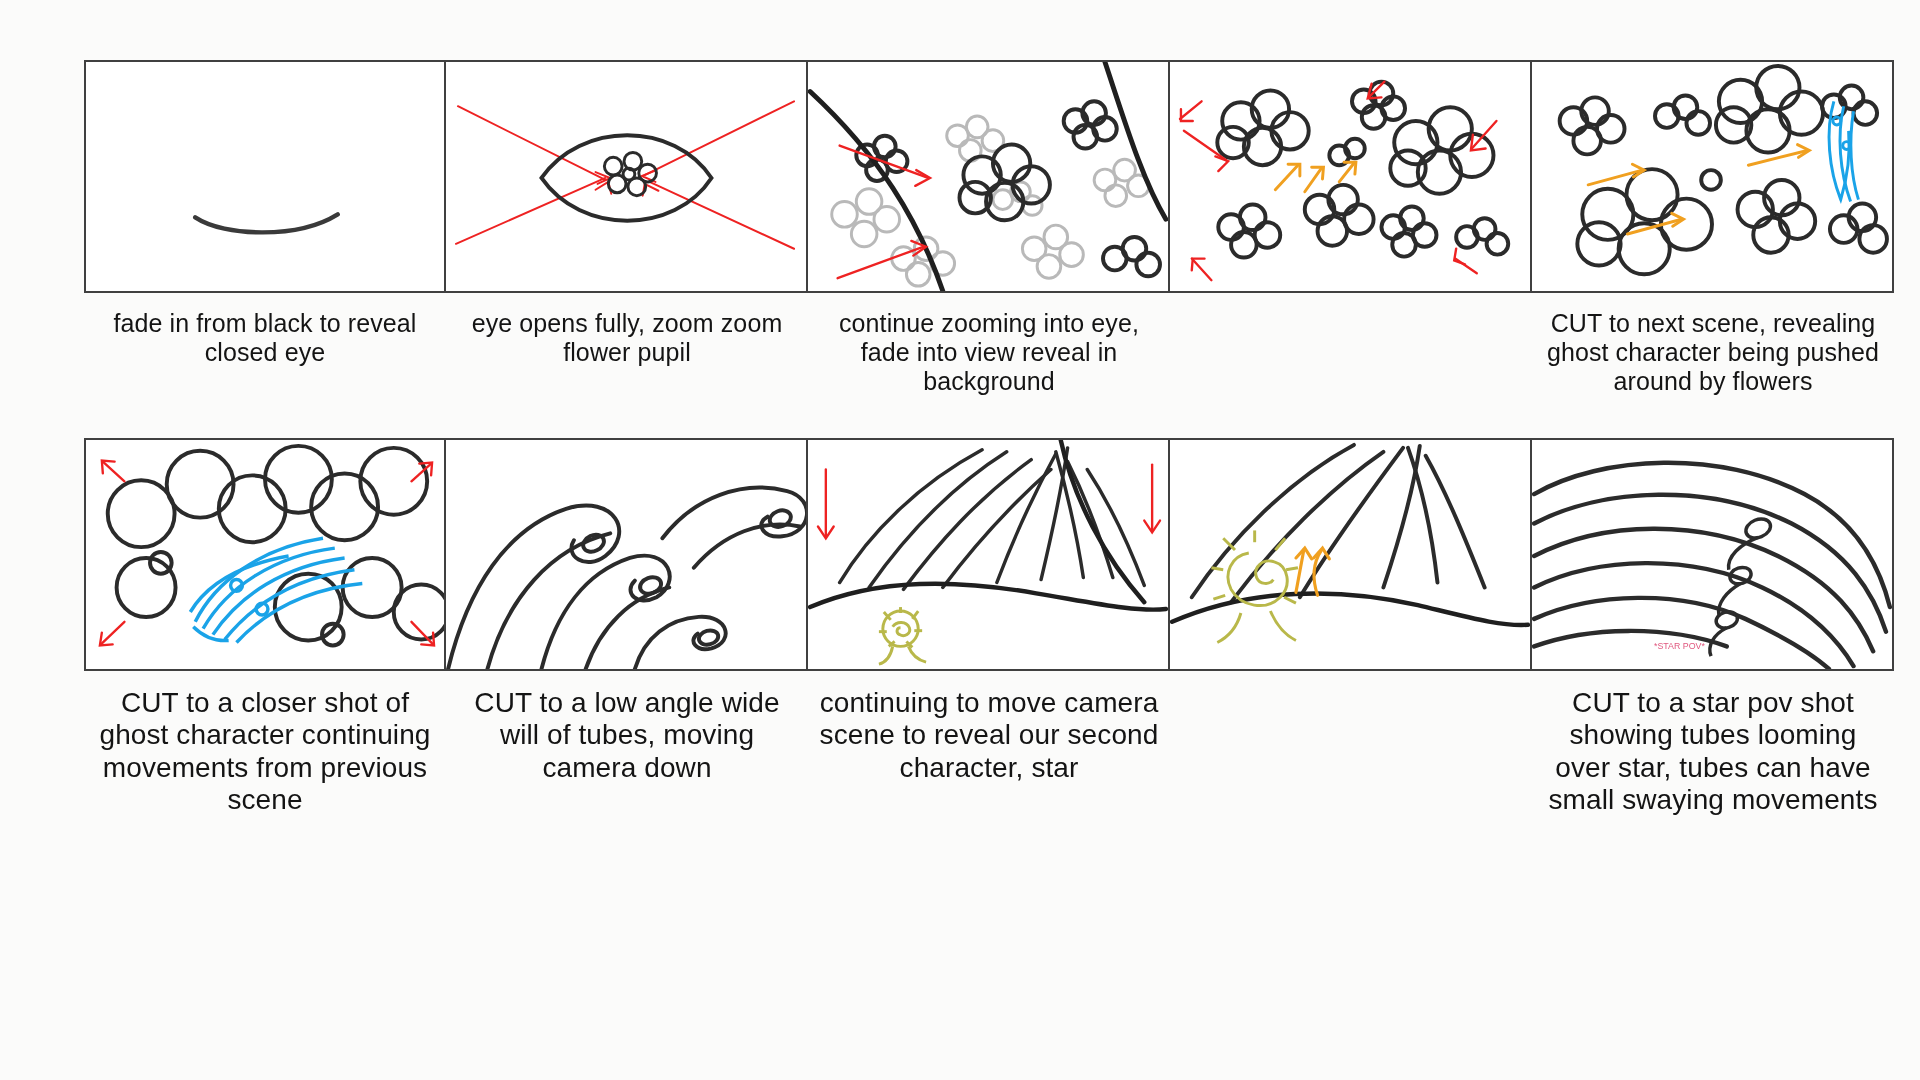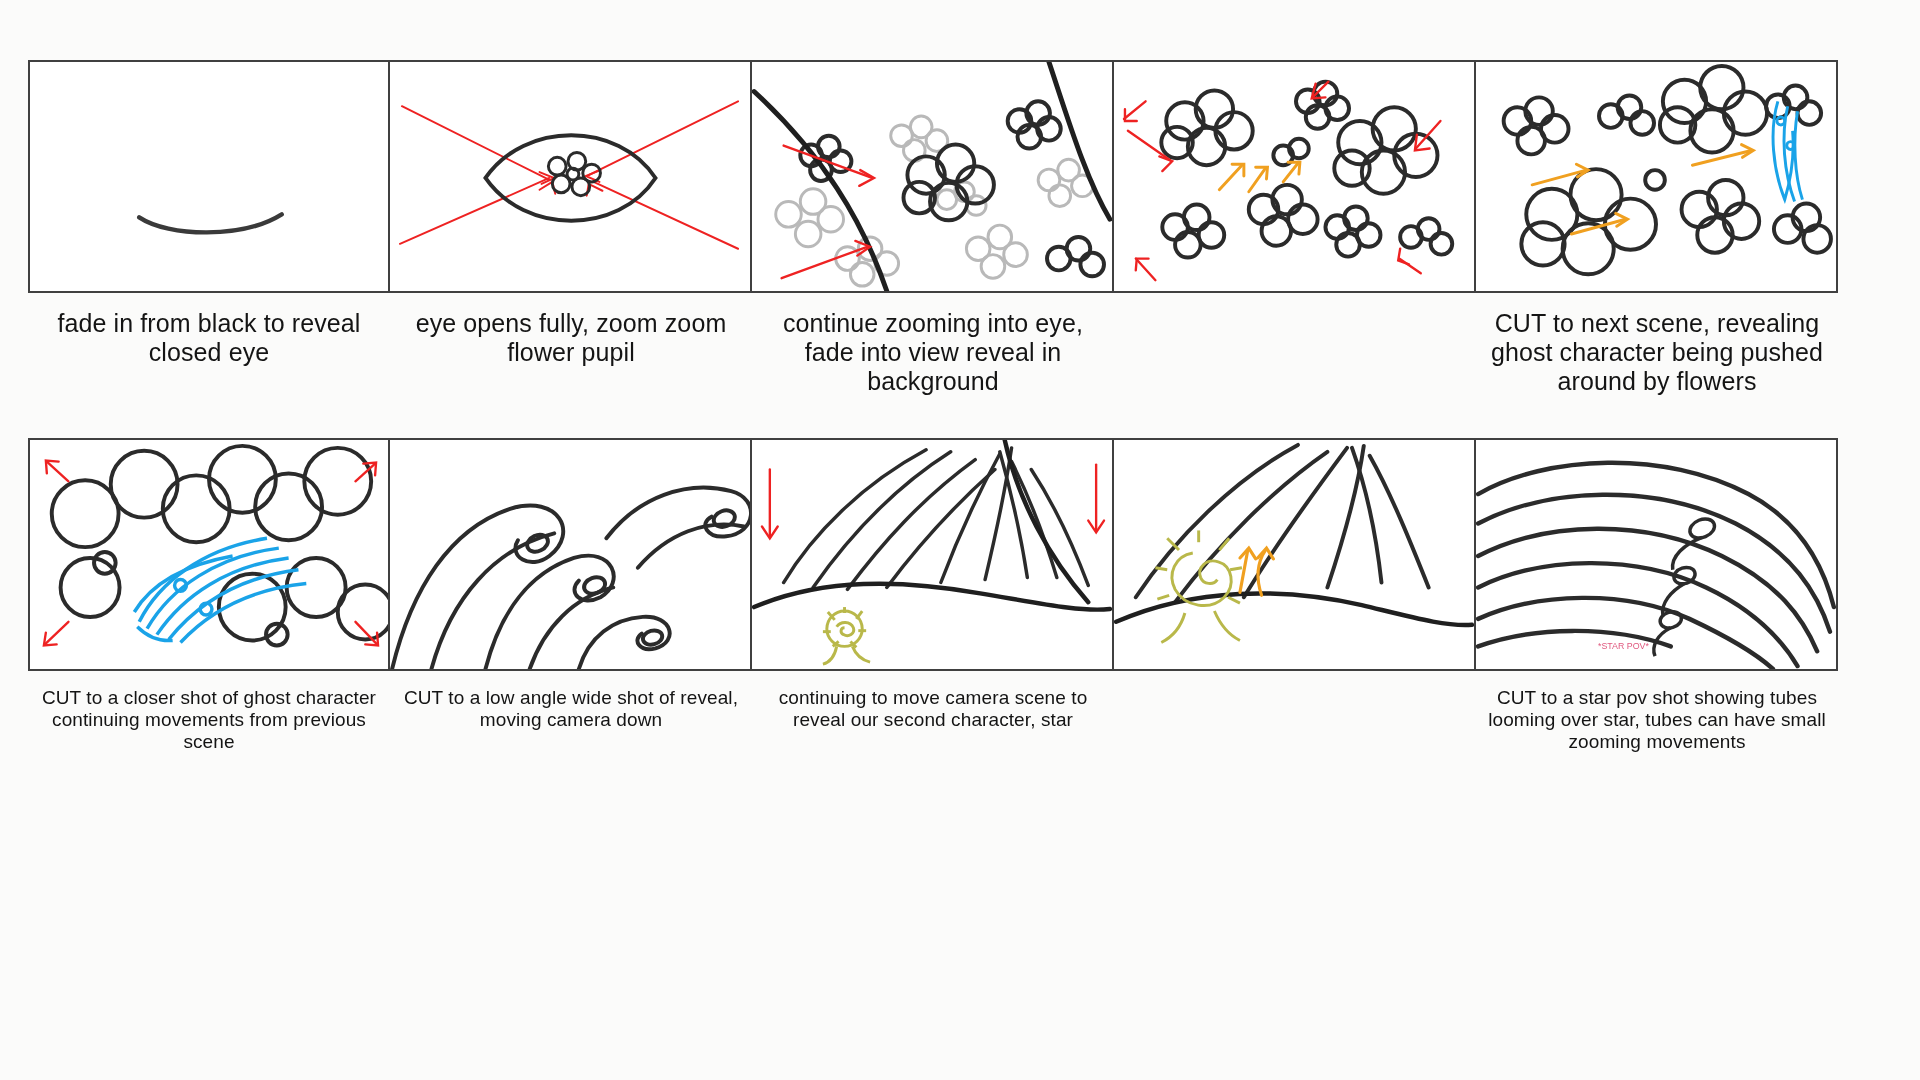--- a/index.html
+++ b/index.html
@@ -12,21 +12,21 @@
     height: 1080px;
     overflow: hidden;
     font-family: "Liberation Sans", sans-serif;
     color: #1c1c1c;
   }
   .board {
     position: relative;
     width: 1804px;
     height: 1080px;
     box-sizing: border-box;
-    padding: 60px 60px 0 28px;
+    padding: 60px 60px 0 84px;
     border-radius: 17px;
   }
   .row {
     display: flex;
     gap: 0px;
     align-items: flex-start;
   }
   .row + .row {
     margin-top: 42px;
   }
@@ -56,21 +56,21 @@
   .caption {
     margin-top: 16px;
     padding: 0 8px;
     text-align: center;
     font-size: 25px;
     line-height: 1.16;
     color: #141414;
     letter-spacing: 0.1px;
   }
   .row2 .caption {
-    font-size: 19px;
+    font-size: 28px;
     text-align: center;
   }
 </style>
 </head>
 <body>
 
 <div class="board">
 
   <div class="row row1">
 
@@ -356,21 +356,21 @@
             <ellipse cx="206" cy="148" rx="11" ry="8" transform="rotate(-20 206 148)"></ellipse>
             <path d="M140 233 C155 190 185 160 225 150"></path>
             <path d="M190 233 C200 200 225 182 255 180 C285 178 292 205 268 212 C252 216 244 204 254 197"></path>
             <ellipse cx="265" cy="201" rx="10" ry="7" transform="rotate(-15 265 201)"></ellipse>
             <path d="M218 100 C250 58 300 40 345 52 C375 60 370 95 340 98 C320 100 312 85 325 78"></path>
             <ellipse cx="338" cy="80" rx="11" ry="8" transform="rotate(-20 338 80)"></ellipse>
             <path d="M250 130 C280 95 320 80 358 88"></path>
           </g>
         </svg>
       </div>
-      <div class="caption">CUT to a low angle wide shot of reveal, moving camera down</div>
+      <div class="caption">CUT to a low angle wide will of tubes, moving camera down</div>
     </div>
 
     <div class="panel">
       <div class="frame">
         <svg viewBox="0 0 362 233">
           <g fill="none" stroke="#2b2b2b" stroke-width="3.5" stroke-linecap="round">
             <path d="M30 145 C60 95 110 45 175 10"></path>
             <path d="M60 150 C95 100 140 50 200 12"></path>
             <path d="M95 152 C130 105 170 60 225 20"></path>
             <path d="M135 150 C165 110 200 70 245 30"></path>
@@ -463,17 +463,17 @@
             <ellipse cx="228" cy="90" rx="13" ry="9" transform="rotate(-22 228 90)"></ellipse>
             <path d="M228 99 C210 106 196 118 198 132"></path>
             <ellipse cx="210" cy="138" rx="11" ry="8" transform="rotate(-18 210 138)"></ellipse>
             <path d="M210 146 C196 154 186 166 188 178"></path>
             <ellipse cx="196" cy="183" rx="11" ry="8" transform="rotate(-16 196 183)"></ellipse>
             <path d="M196 191 C182 198 176 210 180 220"></path>
           </g>
           <text x="122" y="213" font-family="'Liberation Sans', sans-serif" font-size="9" fill="#e0587f">*STAR POV*</text>
         </svg>
       </div>
-      <div class="caption">CUT to a star pov shot showing tubes looming over star, tubes can have small zooming movements</div>
+      <div class="caption">CUT to a star pov shot showing tubes looming over star, tubes can have small swaying movements</div>
     </div>
   </div>
 
 </div>
 
 </body></html>

